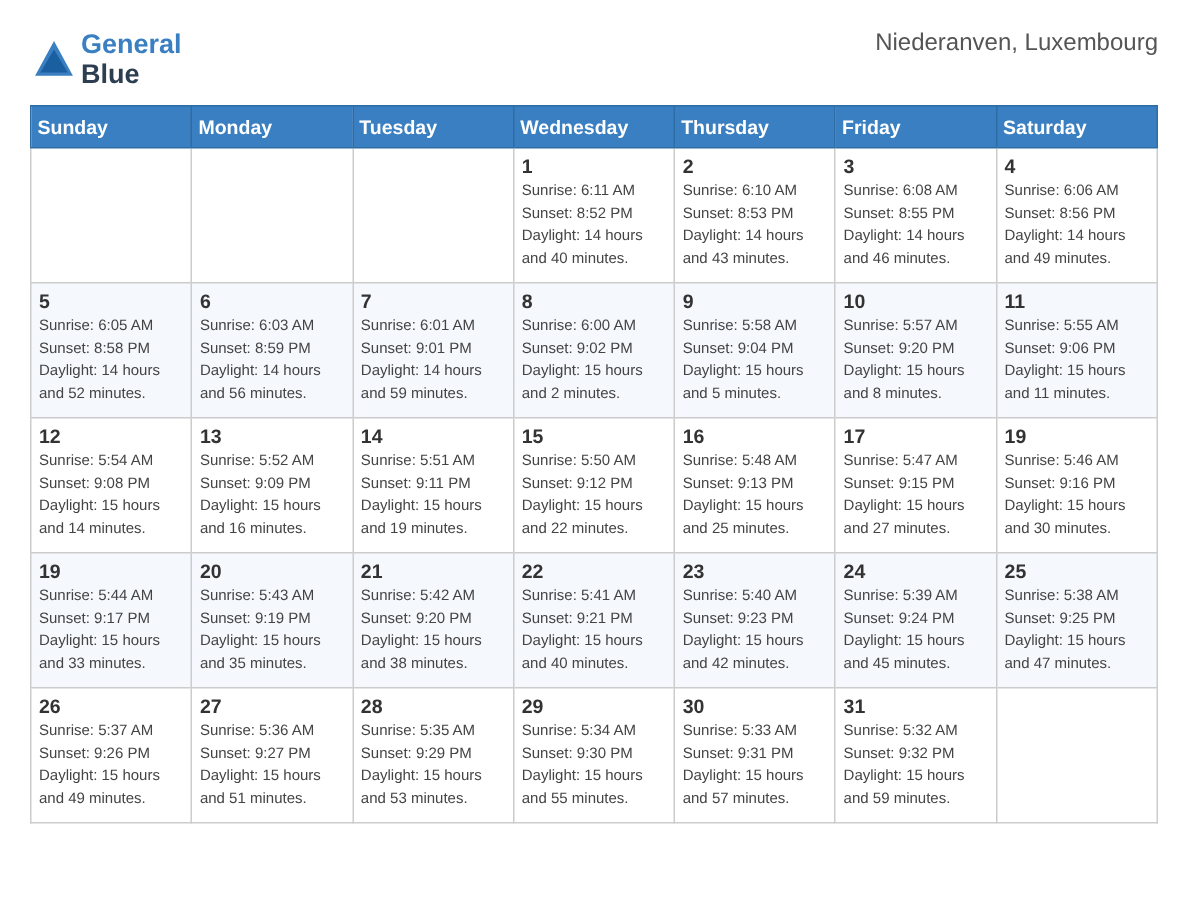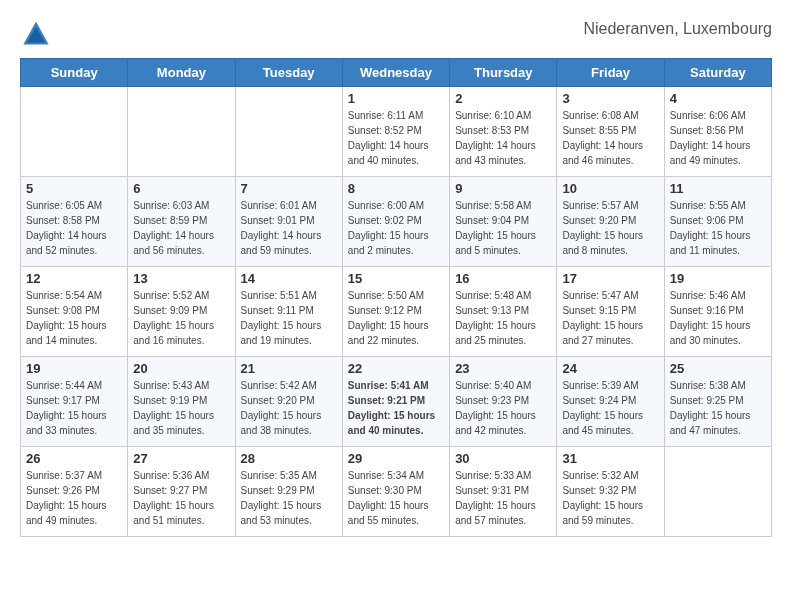--- a/index.html
+++ b/index.html
@@ -41,21 +41,21 @@
       width: 100%;
       border-collapse: collapse;
       table-layout: fixed;
     }
     thead th {
       background-color: #3a7fc1;
       color: #fff;
       font-size: 13px;
       font-weight: bold;
       padding: 6px 4px;
-      text-align: center;
+      text-align: left;
       border: 1px solid #2e6da4;
       margin-left: 27px;
     }
     td {
       border: 1px solid #ccc;
       vertical-align: top;
       padding: 4px 5px;
       font-size: 10.5px;
       color: #333;
       height: 90px;
@@ -84,20 +84,28 @@
   </style>
 </head>
 <body>
 
 <div class="header">
   <div class="logo">
     <svg class="logo-icon" viewBox="0 0 40 40">
       <polygon points="20,2 38,35 2,35" fill="#3a7fc1"></polygon>
       <polygon points="20,10 33,32 7,32" fill="#1a5fa0"></polygon>
     </svg>
+    <div style="margin-left:4px;">
+      <div style="font-size:18px;font-weight:bold;color:#2c3e50;line-height:1.1;">
+        <span style="color:#3a7fc1;">General</span>
+      </div>
+      <div style="font-size:18px;font-weight:bold;color:#2c3e50;line-height:1.1;">
+        <span>Blue</span>
+      </div>
+    </div>
   </div>
   <div class="title-block">
     <div class="location">Niederanven, Luxembourg</div>
   </div>
 </div>
 
 <table>
   <thead>
     <tr>
     <th>Sunday</th>
@@ -262,21 +270,21 @@
         </td>
         <td>
           <span class="day-num">21</span>
           <div class="day-info" style="white-space: pre-line;">Sunrise: 5:42 AM
 Sunset: 9:20 PM
 Daylight: 15 hours
 and 38 minutes.</div>
         </td>
         <td>
           <span class="day-num">22</span>
-          <div class="day-info" style="white-space: pre-line; font-weight: bold;">Sunrise: 5:41 AM
+          <div class="day-info" style="white-space: pre-line;">Sunrise: 5:41 AM
 Sunset: 9:21 PM
 Daylight: 15 hours
 and 40 minutes.</div>
         </td>
         <td>
           <span class="day-num">23</span>
           <div class="day-info" style="white-space: pre-line;">Sunrise: 5:40 AM
 Sunset: 9:23 PM
 Daylight: 15 hours
 and 42 minutes.</div>

